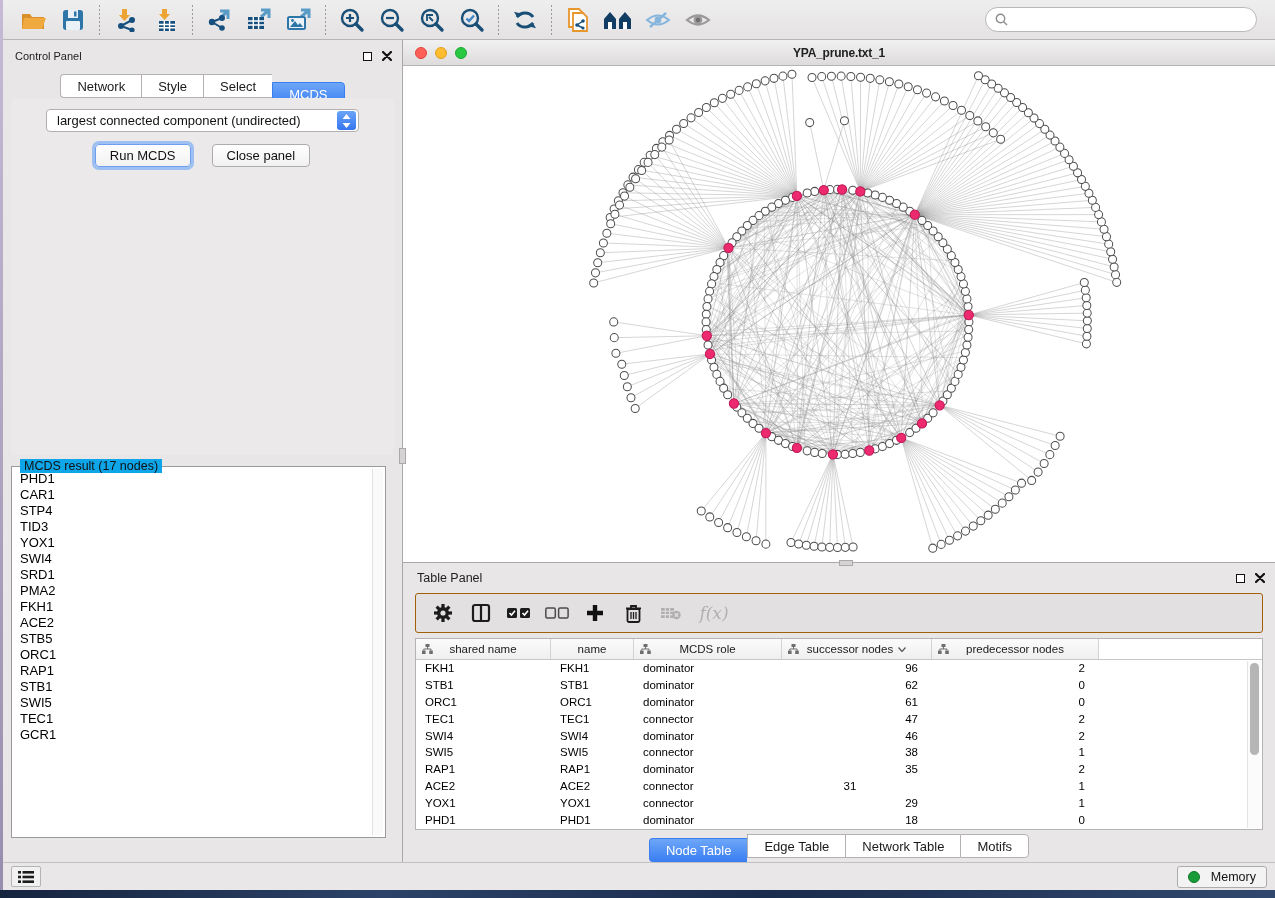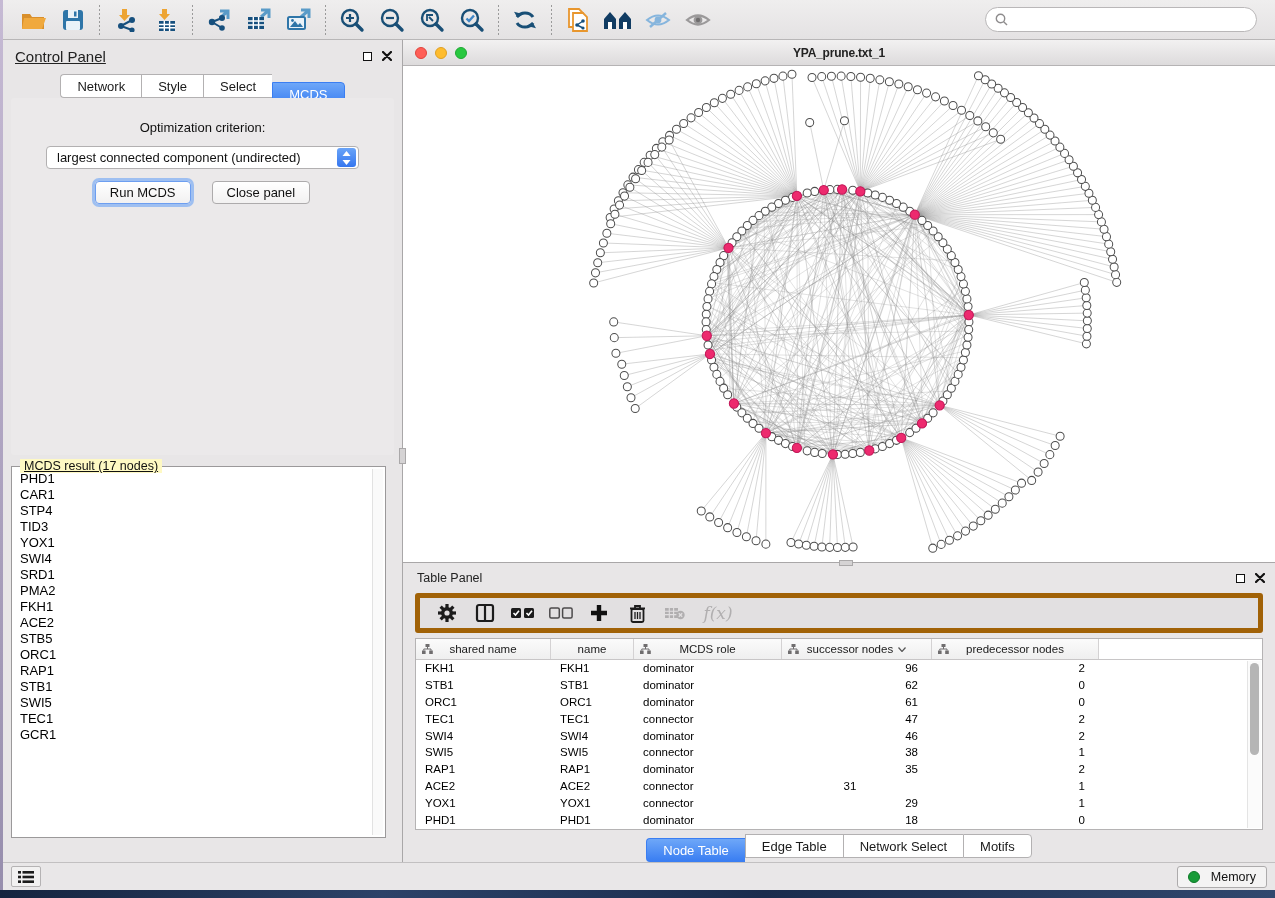--- a/index.html
+++ b/index.html
@@ -25,21 +25,21 @@
   .searchbox { width:272px; height:25px; border:1px solid #b9b7b8; border-radius:13px; background:#fff;
     display:flex; align-items:center; padding:0 9px; margin-right:8px; }
   .searchbox input { border:none; outline:none; flex:1; font-size:12px; margin-left:5px; background:transparent; }
 
   
   .main { flex:1; display:flex; min-height:0; }
 
   
   .control-panel { width:400px; flex:none; background:#e8e6e7; position:relative; border-right:1px solid #a9a7a8; }
   .cp-header { height:26px; display:flex; align-items:center; padding:6px 10px 0 12px; }
-  .cp-title { font-size:15px; color:#222;text-decoration:underline; }
+  .cp-title { font-size:11px; color:#222; }
   .win-icons { margin-left:auto; display:flex; align-items:center; gap:10px; }
   .float-icon { width:9px; height:9px; border:1.5px solid #111; background:#fff; }
   .close-icon svg { display:block; }
   .cp-tabs { display:flex; justify-content:center; margin-top:8px; }
   .seg-btn { height:24px; padding:0 16px; font-size:13px; color:#1a1a1a; background:#fff;
     border:1px solid #b3b1b2; border-right:none; display:flex; align-items:center; }
   .seg-btn:first-child { border-radius:4px 0 0 4px; }
   .seg-btn:last-child { border-radius:0 4px 4px 0; border-right:1px solid #b3b1b2; }
   .seg-btn.selected { background:linear-gradient(#6ea7f8,#3a7ef2); color:#fff; border-color:#3a7ef2;margin-top:8px; }
   .cp-content { position:absolute; left:8px; right:8px; top:58px; height:357px; background:#ebe9ea;
@@ -51,22 +51,22 @@
   .dropdown-stepper { width:19px; height:19px; margin-right:2px; border-radius:3px;
     background:linear-gradient(#6aa4f8,#3576ef); display:flex; flex-direction:column; align-items:center;
     justify-content:center; gap:2px; flex:none; }
   .btn-row { display:flex; justify-content:center; gap:21px; margin-top:12px; }
   .push-btn { height:23px; padding:0 14px; background:linear-gradient(#ffffff,#f2f1f1); border:1px solid #ada BAB; border:1px solid #adabac;
     border-radius:4px; font-size:13px; color:#111; }
   .push-btn.focused { box-shadow:0 0 0 3px rgba(95,156,246,.55); border-color:#6d9ef0; }
 
   .mcds-fieldset { position:absolute; left:8px; right:16px; top:426px; height:372px;
     border:1px solid #9b999a; background:#fff; }
-  .mcds-legend { position:absolute; top:-8px; left:8px; background:#fef9c3; padding:0 4px;
-    font-size:12.5px; color:#111;text-decoration:underline; }
+  .mcds-legend { position:absolute; top:-8px; left:8px; background:#0ea5e9; padding:0 4px;
+    font-size:12.5px; color:#111; }
   .mcds-list { position:absolute; inset:4px 14px 2px 4px; overflow:hidden; }
   .mcds-item { font-size:13px; color:#000; line-height:16px; padding-left:4px; }
   .mcds-scroll { position:absolute; top:2px; bottom:2px; right:2px; width:11px; background:#fafafa;
     border-left:1px solid #e2e2e2; }
 
   
   .vgrip { position:absolute; left:-2px; top:408px; width:7px; height:16px; background:#d5d3d4;
     border:1px solid #aaa8a9; z-index:3; }
   .hgrip { position:absolute; left:50%; top:-3px; width:14px; height:6px; background:#d5d3d4;
     border:1px solid #aaa8a9; z-index:3; }
@@ -78,21 +78,21 @@
     border-bottom:1px solid #b5b3b4; position:relative; display:flex; align-items:center; justify-content:center; }
   .traffic { position:absolute; left:12px; top:7px; display:flex; gap:8px; }
   .light { width:12px; height:12px; border-radius:50%; }
   .net-title { font-size:12px; font-weight:600; color:#222; letter-spacing:-.2px; }
   .net-canvas { flex:1; position:relative; background:#fff; }
 
   .table-panel { flex:1; background:#e8e6e7; border-top:1px solid #a9a7a8; position:relative;
     display:flex; flex-direction:column; }
   .tp-header { height:26px; flex:none; display:flex; align-items:center; padding:4px 10px 0 14px; }
   .tp-title { font-size:12.5px; color:#222; }
-  .tp-toolbar { height:40px; flex:none; margin:4px 12px 0 12px; background:#e2e0e1; border:5px solid #a16207;
+  .tp-toolbar { height:40px; flex:none; margin:4px 12px 0 12px; background:#e2e0e1; border:1px solid #a16207;
     border-radius:3px; display:flex; align-items:center; padding:0 10px; gap:4px; }
   .tp-tbtn { width:34px; height:32px; display:flex; align-items:center; justify-content:center;
     background:transparent; border:none; }
   .fx-label { font-family:"DejaVu Serif", serif; font-style:italic; font-size:17px; color:#b1afb0; }
 
   .table-wrap { flex:1; margin:5px 12px 0 12px; background:#fff; border:1px solid #b5b3b4;
     position:relative; overflow:hidden; display:flex; flex-direction:column; }
   .thead { height:21px; flex:none; display:flex; background:linear-gradient(#fbfbfb,#efefef);
     border-bottom:1px solid #c8c6c7; }
   .th { display:flex; align-items:center; justify-content:center; position:relative;
@@ -279,21 +279,20 @@
         </span>
       </div>
       <div class="cp-tabs" id="cp-tabs">
           <button class="seg-btn">Network</button>
           <button class="seg-btn">Style</button>
           <button class="seg-btn">Select</button>
           <button class="seg-btn selected">MCDS</button>
         </div>
 
       <div class="cp-content">
-        <div class="opt-label">Optimization criterion:</div>
         <div class="dropdown">
           <span class="dropdown-value">largest connected component (undirected)</span>
           <span class="dropdown-stepper">
             <svg width="9" height="6" viewBox="0 0 9 6">
                 <path d="M4.5 0 L8.5 5 L0.5 5 Z" fill="#fff"></path>
               </svg>
             <svg width="9" height="6" viewBox="0 0 9 6">
                 <path d="M4.5 6 L8.5 1 L0.5 1 Z" fill="#fff"></path>
               </svg>
           </span>
@@ -1288,21 +1287,21 @@
               </div>
             </div>
           <div class="tscroll">
             <div class="tthumb"></div>
           </div>
         </div>
 
         <div class="tp-tabs" id="tp-tabs">
             <button class="seg-btn selected">Node Table</button>
             <button class="seg-btn">Edge Table</button>
-            <button class="seg-btn">Network Select</button>
+            <button class="seg-btn">Network Table</button>
             <button class="seg-btn">Motifs</button>
           </div>
       </div>
     </div>
   </div>
 
   <div class="statusbar">
     <button class="status-btn">
       <svg width="16" height="14" viewBox="0 0 16 14">
         <rect x="0" y="1" width="3" height="2.6" fill="#1c1c1c"></rect>

